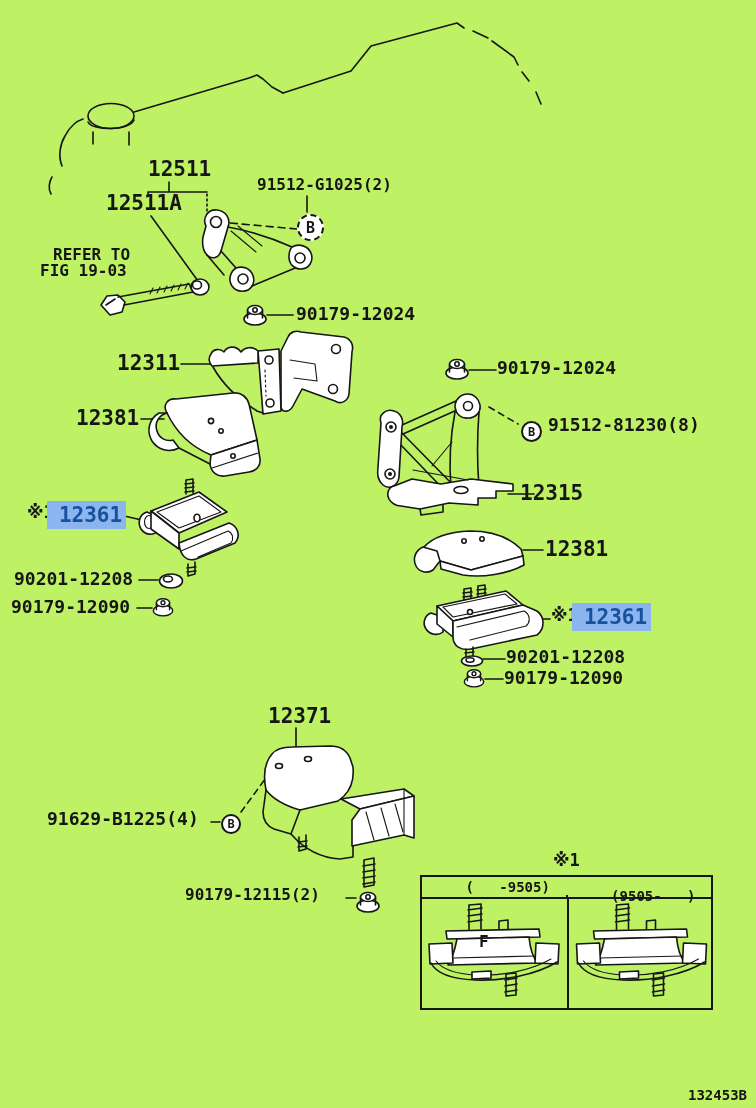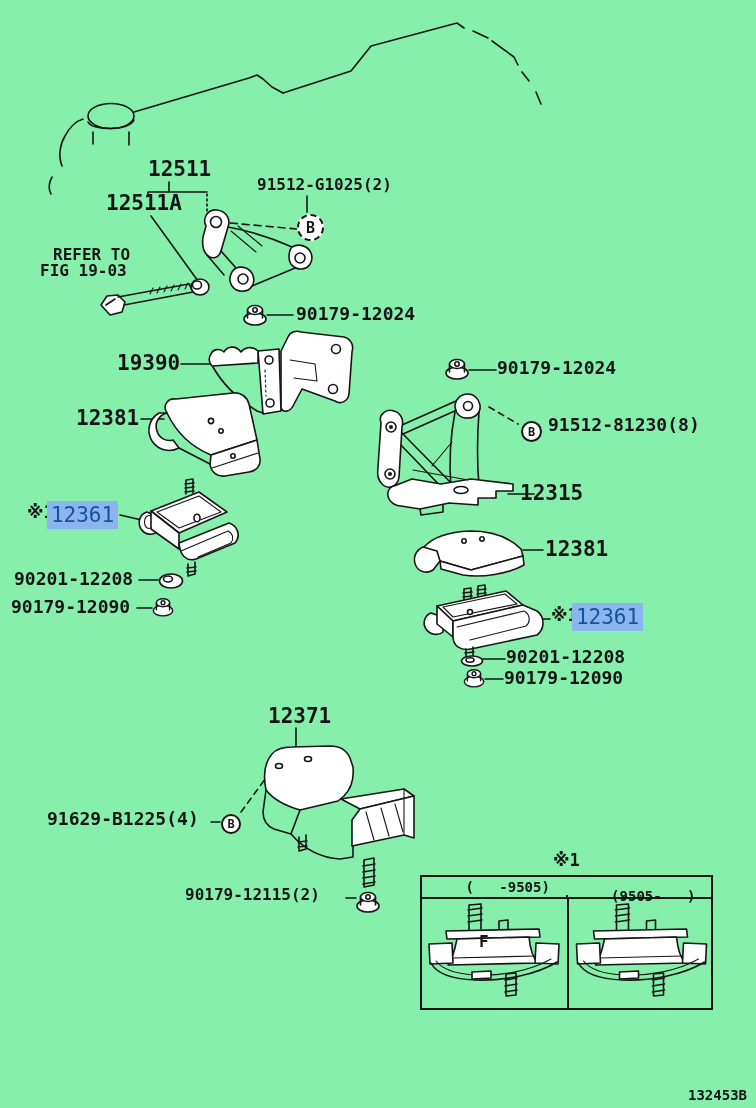--- a/index.html
+++ b/index.html
@@ -1,22 +1,22 @@
 <!DOCTYPE html>
 <html style="--hl-bg: #8ab5ee; --hl-fg: #17509c; --ink: #161616;"><head>
 <meta charset="utf-8">
 <style>
   :root{ --hl-bg:#8ab5ee; --hl-fg:#17509c; --ink:#161616; }
   html,body{margin:0;padding:0;background:#fff;}
-  .stage{position:relative;width:756px;height:1108px;background:#86efac;overflow:hidden;
+  .stage{position:relative;width:756px;height:1108px;background:#bef264;overflow:hidden;
          font-family:"DejaVu Sans Mono","DejaVu Sans",monospace;}
   .stage svg{position:absolute;left:0;top:0;color:var(--ink);}
   .lbl{position:absolute;font-weight:bold;color:var(--ink);line-height:1;white-space:pre;}
   .hl{position:absolute;display:flex;align-items:center;justify-content:center;
-      background:var(--hl-bg);color:var(--hl-fg);font-weight:normal;}
+      background:var(--hl-bg);color:var(--hl-fg);font-weight:bold;padding-left:8px;}
   .bmark{position:absolute;border-radius:50%;display:flex;align-items:center;justify-content:center;
          font-weight:bold;color:var(--ink);background:#fff;box-sizing:border-box;}
   .b-dashed{border:2px dashed var(--ink);}
   .b-solid{border:2px solid var(--ink);}
   .vtable{position:absolute;left:420px;top:875px;width:293px;height:135px;
           border:2px solid var(--ink);box-sizing:border-box;}
   .vhead{display:flex;height:22px;border-bottom:2px solid var(--ink);box-sizing:border-box;}
   .vcell{flex:1;display:flex;align-items:center;justify-content:center;
          font-weight:bold;font-size:14px;color:var(--ink);white-space:pre;padding-left:28px;}
   .vr{border-left:2px solid var(--ink);box-sizing:border-box;margin-top:18px;}
@@ -226,21 +226,21 @@
     <use href="#mountFront"></use>
     <use href="#mountFront" transform="translate(147.5,0)"></use>
   </svg>
 
   <div class="lbl" style="left:148px;top:159px;font-size:21px">12511</div>
   <div class="lbl" style="left:106px;top:193px;font-size:21px">12511A</div>
   <div class="lbl" style="left:257px;top:177px;font-size:16px">91512-G1025(2)</div>
   <div class="lbl" style="left:53px;top:247px;font-size:16px">REFER TO</div>
   <div class="lbl" style="left:40px;top:263px;font-size:16px">FIG 19-03</div>
   <div class="lbl" style="left:296px;top:305px;font-size:18px">90179-12024</div>
-  <div class="lbl" style="left:117px;top:353px;font-size:21px">19390</div>
+  <div class="lbl" style="left:117px;top:353px;font-size:21px">12311</div>
   <div class="lbl" style="left:76px;top:408px;font-size:21px">12381</div>
   <div class="lbl" style="left:27px;top:504px;font-size:17px">※1</div>
   <div class="hl" style="left:47px;top:501px;width:71px;height:28px;font-size:21px">12361</div>
   <div class="lbl" style="left:14px;top:570px;font-size:18px">90201-12208</div>
   <div class="lbl" style="left:11px;top:598px;font-size:18px">90179-12090</div>
 
   <div class="lbl" style="left:497px;top:359px;font-size:18px">90179-12024</div>
   <div class="lbl" style="left:548px;top:416px;font-size:18px">91512-81230(8)</div>
   <div class="lbl" style="left:520px;top:483px;font-size:21px">12315</div>
   <div class="lbl" style="left:545px;top:539px;font-size:21px">12381</div>

